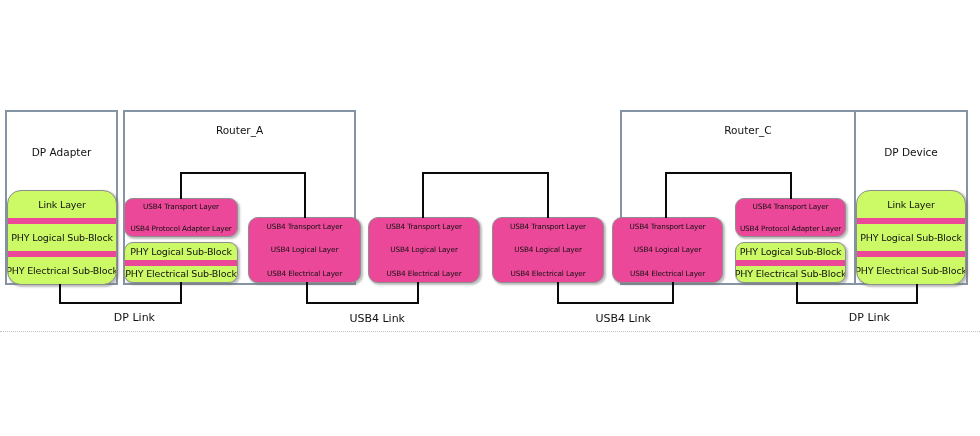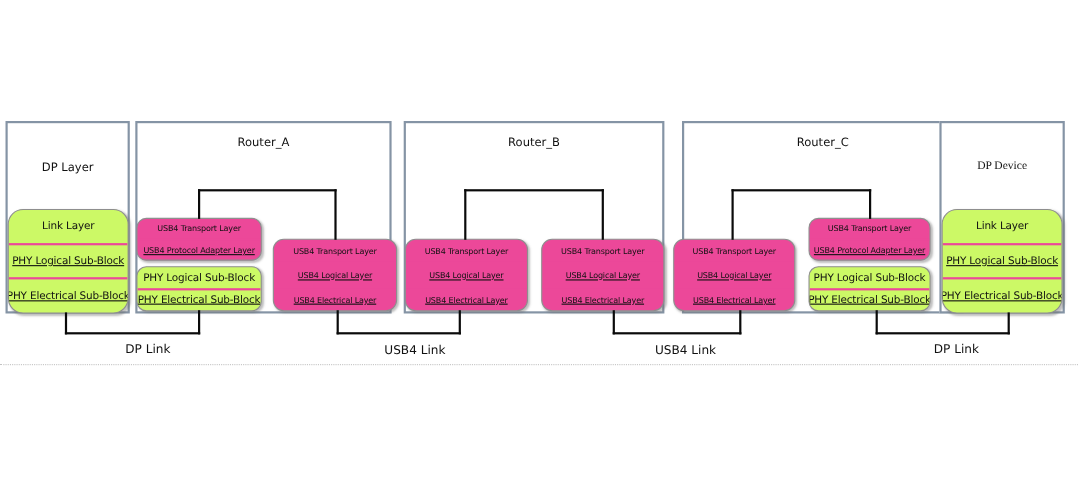--- a/index.html
+++ b/index.html
@@ -20,51 +20,48 @@
     display:flex;flex-direction:column;overflow:hidden;
     box-shadow:1.5px 1.5px 2px rgba(110,110,110,0.45);
     text-align:center;
   }
   .green{background:#ccf966;}
   .orange{background:#ec4899;}
   .row{
     flex:1;display:flex;align-items:center;justify-content:center;
     white-space:nowrap;color:#111;
   }
-  .row + .row{border-top:2px solid #ec4899;text-decoration:underline;}
+  .row + .row{border-top:6px solid #ec4899;}
   .f-lg{font-size:9.5px;letter-spacing:-0.15px;}
   .f-sm{font-size:7.3px;letter-spacing:-0.15px;}
   .wire{position:absolute;background:#0a0a0a;}
   .link-label{
     position:absolute;font-size:11px;color:#111;text-align:right;white-space:nowrap;
   }
   .page-dots{
     position:absolute;left:0;top:331px;width:980px;height:0;
     border-top:1px dotted #c2c2c2;
   }
 </style>
 </head>
 <body>
 
 <div class="canvas">
 
   <div class="outer-box" style="left:5px;width:113px;">
-    <div class="box-title" style="top:34px;">DP Layer</div>
+    <div class="box-title" style="top:34px;">DP Adapter</div>
   </div>
   <div class="outer-box" style="left:123px;width:233px;">
     <div class="box-title" style="top:12px;">Router_A</div>
-  </div>
-  <div class="outer-box" style="left:367px;width:237px;">
-    <div class="box-title" style="top:12px;">Router_B</div>
   </div>
   <div class="outer-box" style="left:620px;width:256px;">
     <div class="box-title" style="top:12px;">Router_C</div>
   </div>
   <div class="outer-box" style="left:854px;width:114px;">
-    <div class="box-title" style="top:34px;font-family:Liberation Serif, serif;">DP Device</div>
+    <div class="box-title" style="top:34px;">DP Device</div>
   </div>
 
   <div class="stack green" style="left:7px;top:190px;width:110px;height:95px;border-radius:14px;">
     <div class="row f-lg">Link Layer</div>
     <div class="row f-lg">PHY Logical Sub-Block</div>
     <div class="row f-lg">PHY Electrical Sub-Block</div>
   </div>
 
   <div class="stack orange" style="left:124px;top:198px;width:114px;height:39px;border-radius:9px;">
     <div class="row f-sm">USB4 Transport Layer</div>

